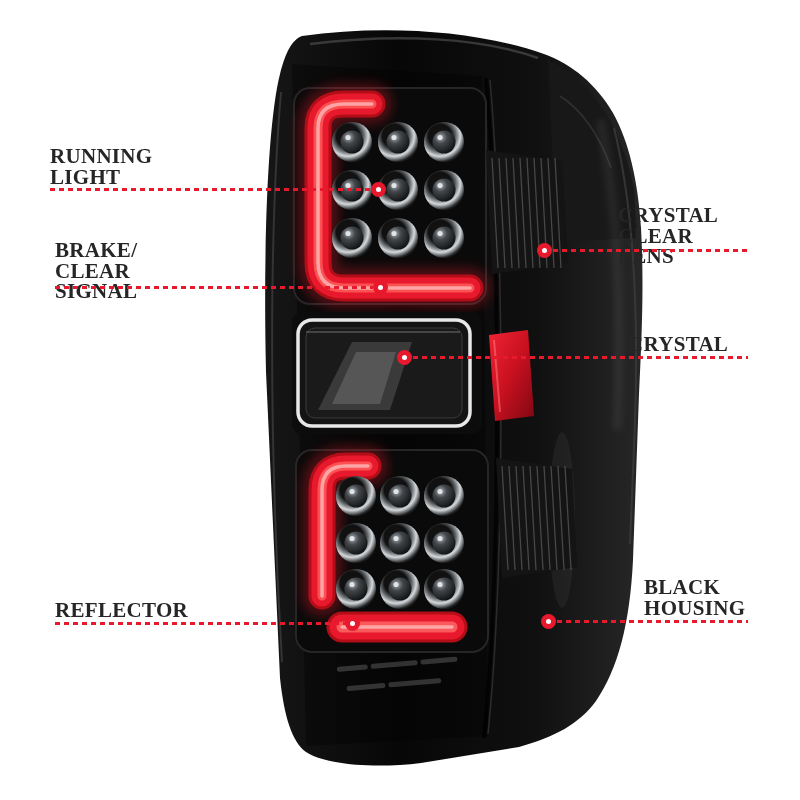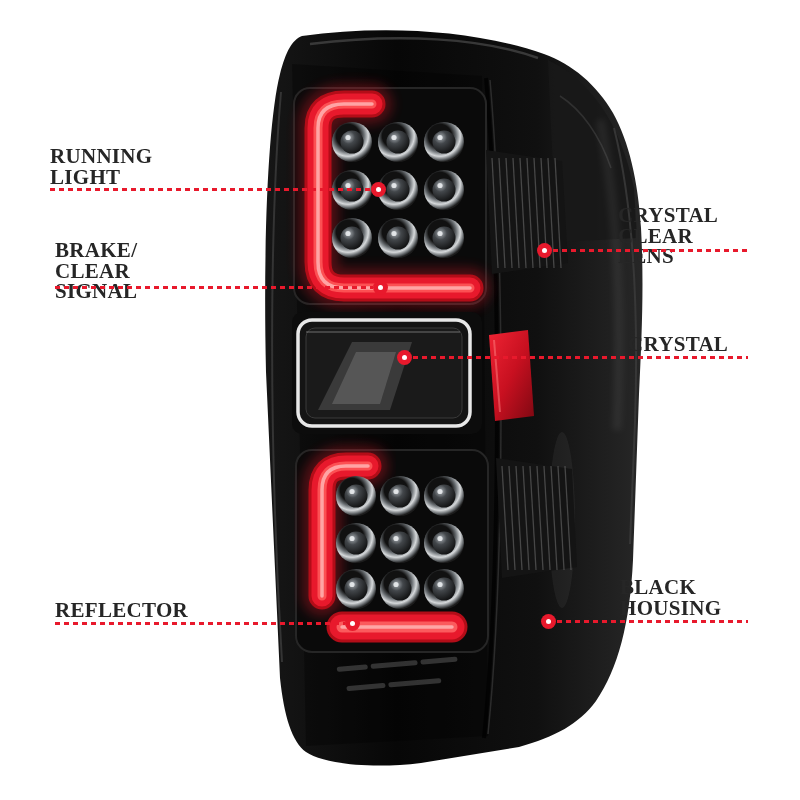--- a/index.html
+++ b/index.html
@@ -208,18 +208,18 @@
 
   <div class="co-label right" style="right:52px; top:205px; width:130px;">CRYSTAL
 CLEAR LENS</div>
   <div class="co-line" style="left:553px; top:249px; width:195px;"></div>
   <div class="co-dot" style="left:537px; top:243px;"></div>
 
   <div class="co-label right" style="right:52px; top:334px; width:120px;">CRYSTAL</div>
   <div class="co-line" style="left:413px; top:356px; width:335px;"></div>
   <div class="co-dot" style="left:397px; top:350px;"></div>
 
-  <div class="co-label right" style="right:60px; top:577px; width:120px;">BLACK
+  <div class="co-label right" style="right:36px; top:577px; width:120px;">BLACK
 HOUSING</div>
   <div class="co-line" style="left:557px; top:620px; width:191px;"></div>
   <div class="co-dot" style="left:541px; top:614px;"></div>
 
 </div>
 
 </body></html>

